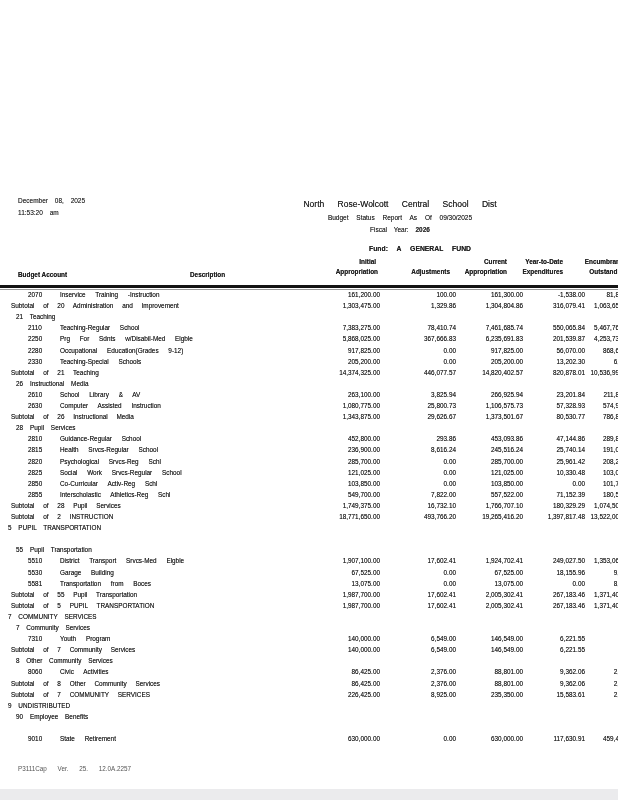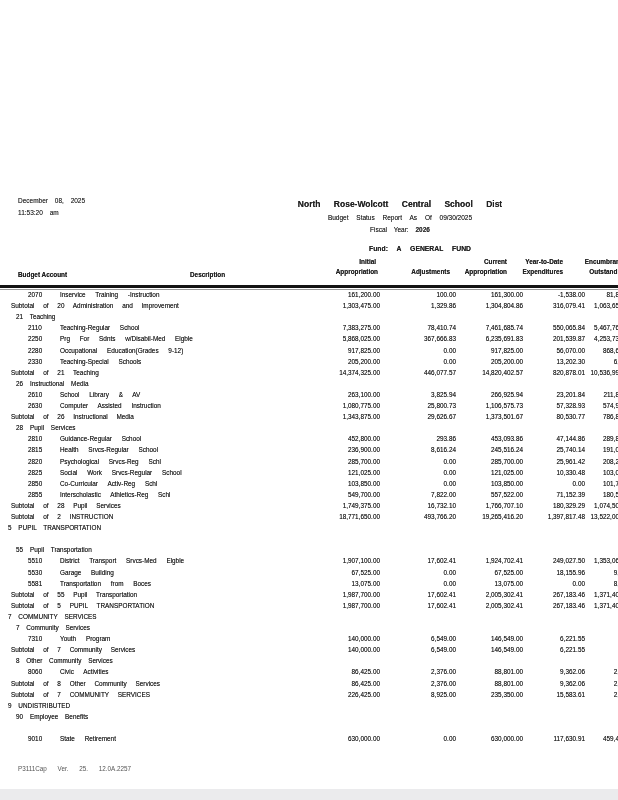--- a/index.html
+++ b/index.html
@@ -7,21 +7,21 @@
     width:618px;height:800px;position:relative;overflow:hidden;
     background:#ffffff;
     font-family:"Liberation Sans",sans-serif;
     color:#262626;
     text-shadow:0 0 0.5px rgba(40,40,40,.75);
   }
   .abs{position:absolute;white-space:nowrap;}
   
   .printed{left:18px;font-size:6.5px;word-spacing:5px;color:#3a3a3a;}
   .center-block{left:240px;width:320px;text-align:center;}
-  .district{top:199px;font-size:8.5px;font-weight:700;word-spacing:11px;color:#222;}
+  .district{top:199px;font-size:8.5px;font-weight:400;word-spacing:11px;color:#222;}
   .subtitle{top:214px;font-size:6.5px;word-spacing:6px;color:#333;}
   .fiscal{top:226px;font-size:6.5px;word-spacing:5px;color:#333;}
   .fiscal b{font-weight:700;}
   .fundline{left:300px;width:240px;text-align:center;top:245px;font-size:6.8px;word-spacing:7px;font-weight:700;color:#222;}
   
   .colhead{font-size:6.4px;font-weight:700;color:#222;}
   .rule{position:absolute;left:0;top:285px;width:618px;height:3.2px;background:#141414;}
   .rule2{position:absolute;left:0;top:288.6px;width:618px;height:.8px;background:#9a9a9a;}
   
   #rows{position:absolute;left:0;top:291px;width:618px;}

